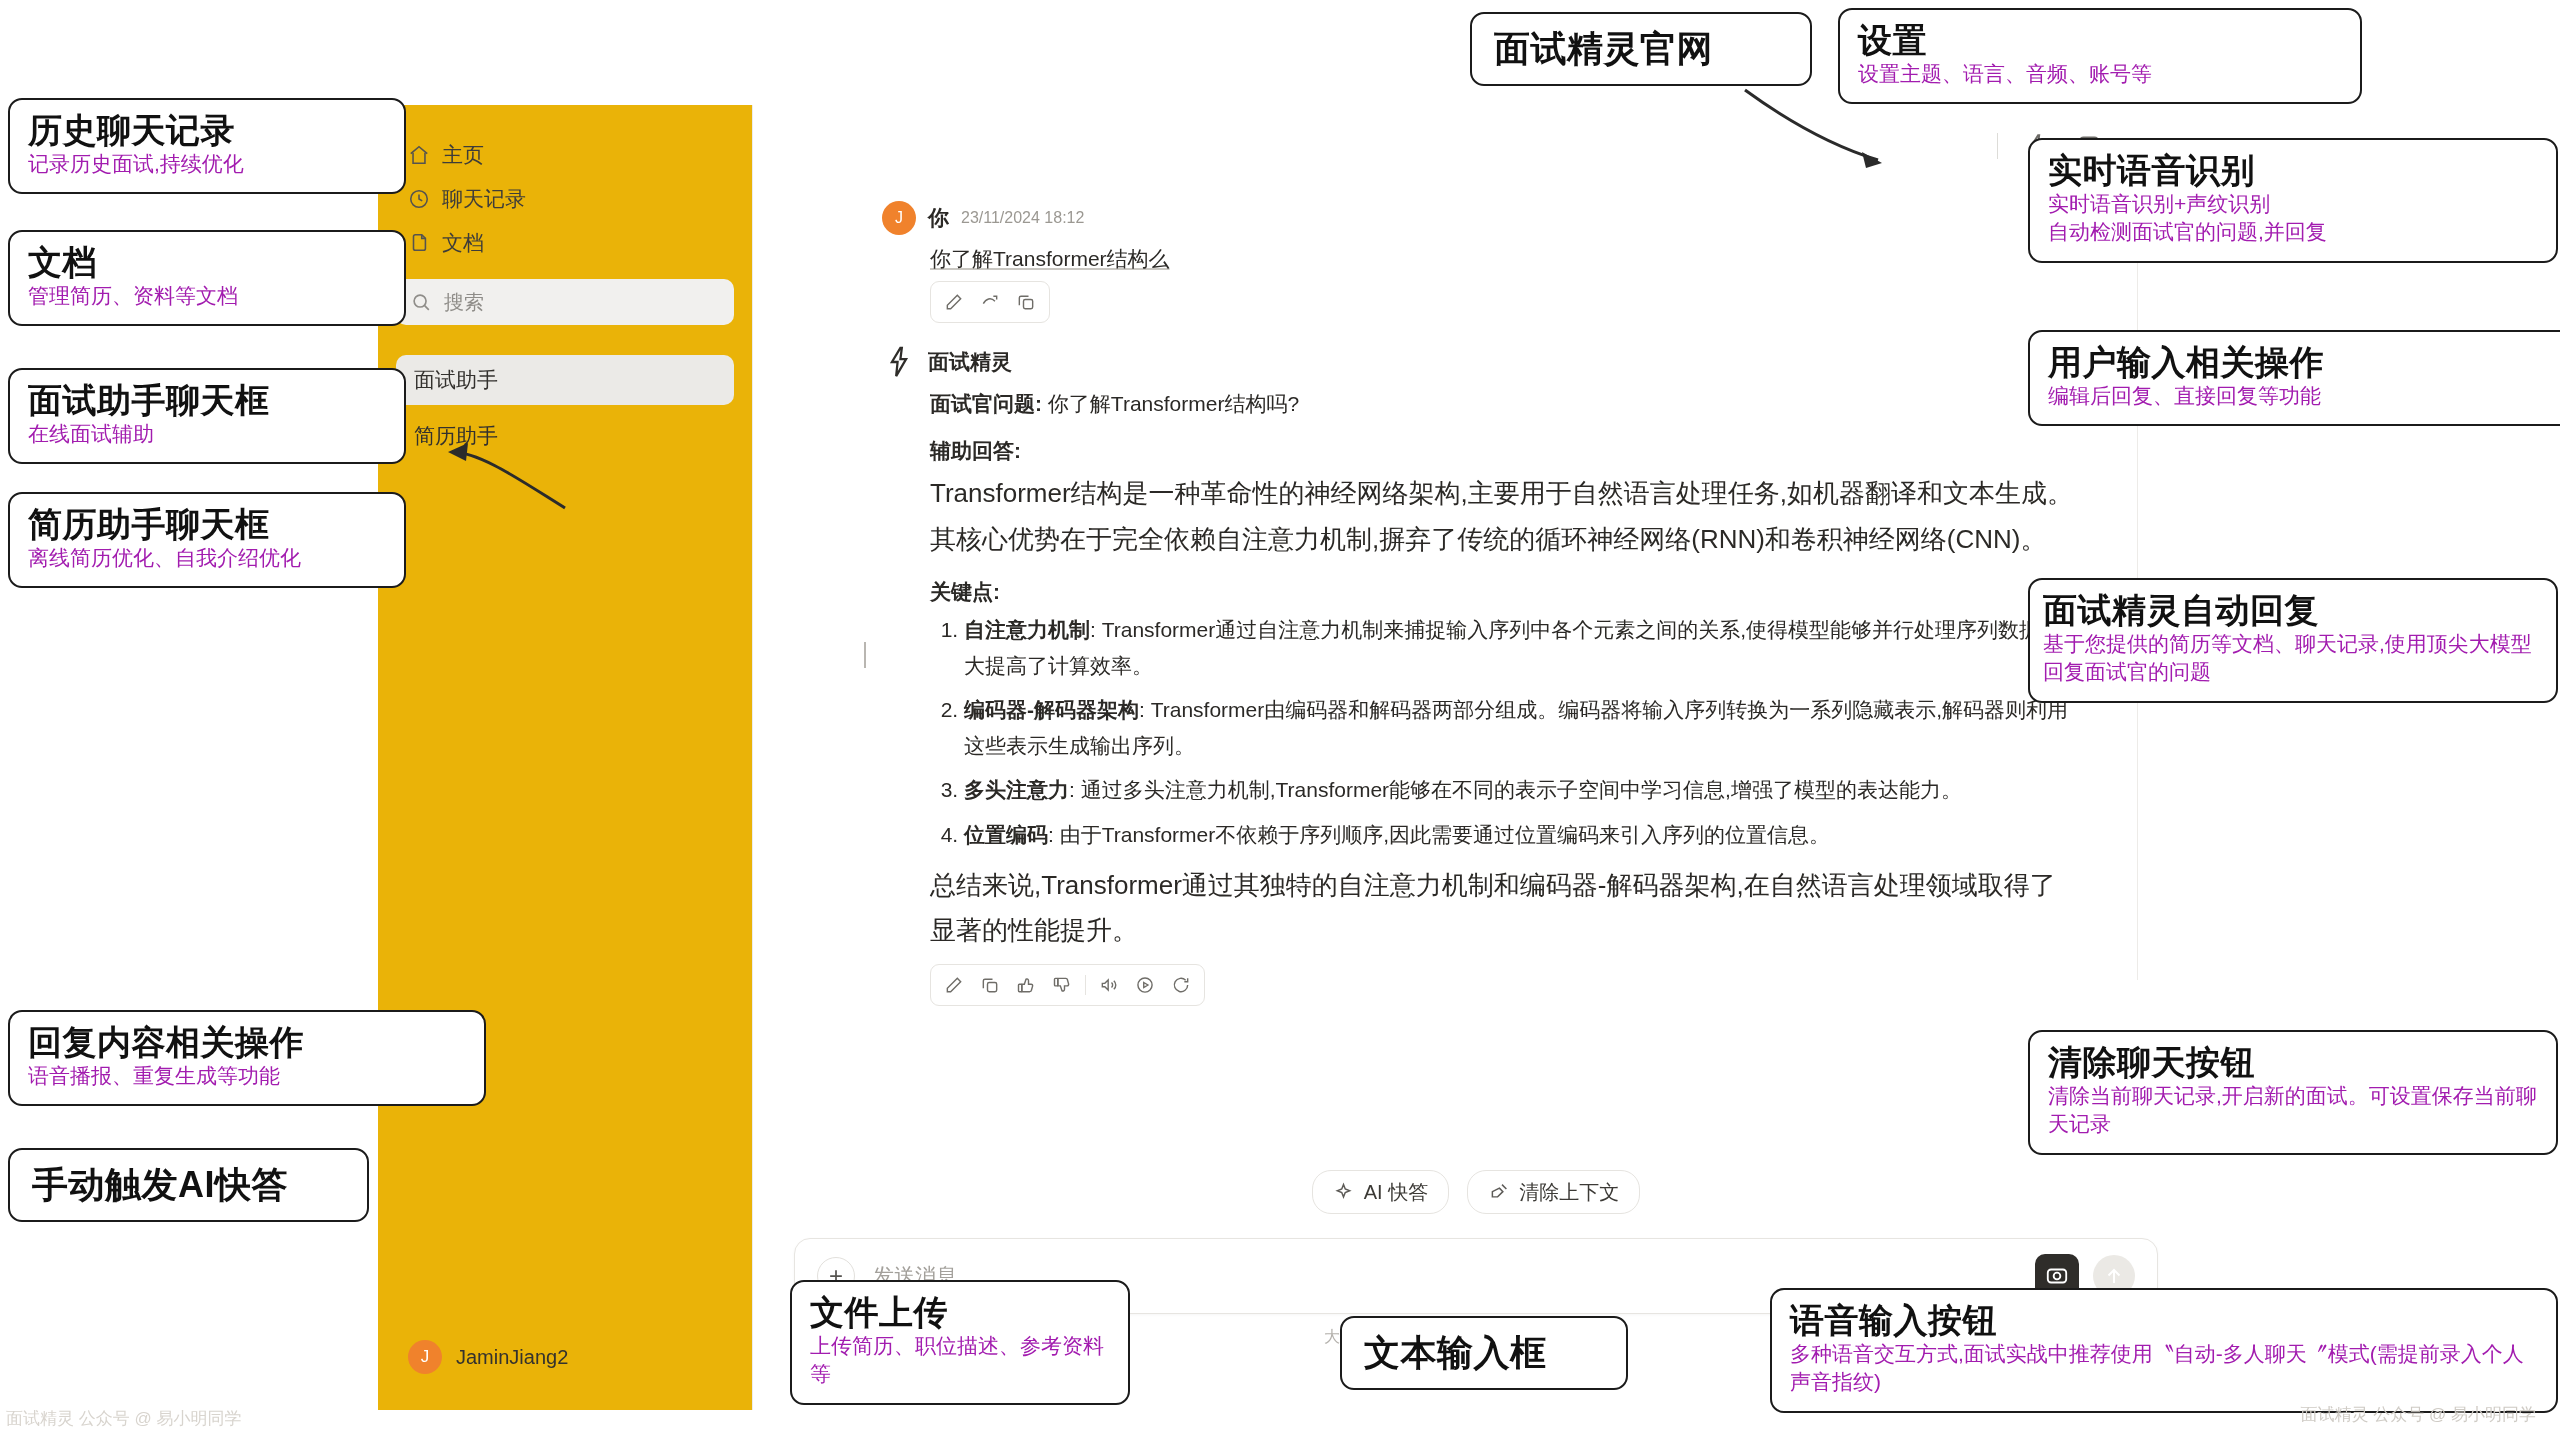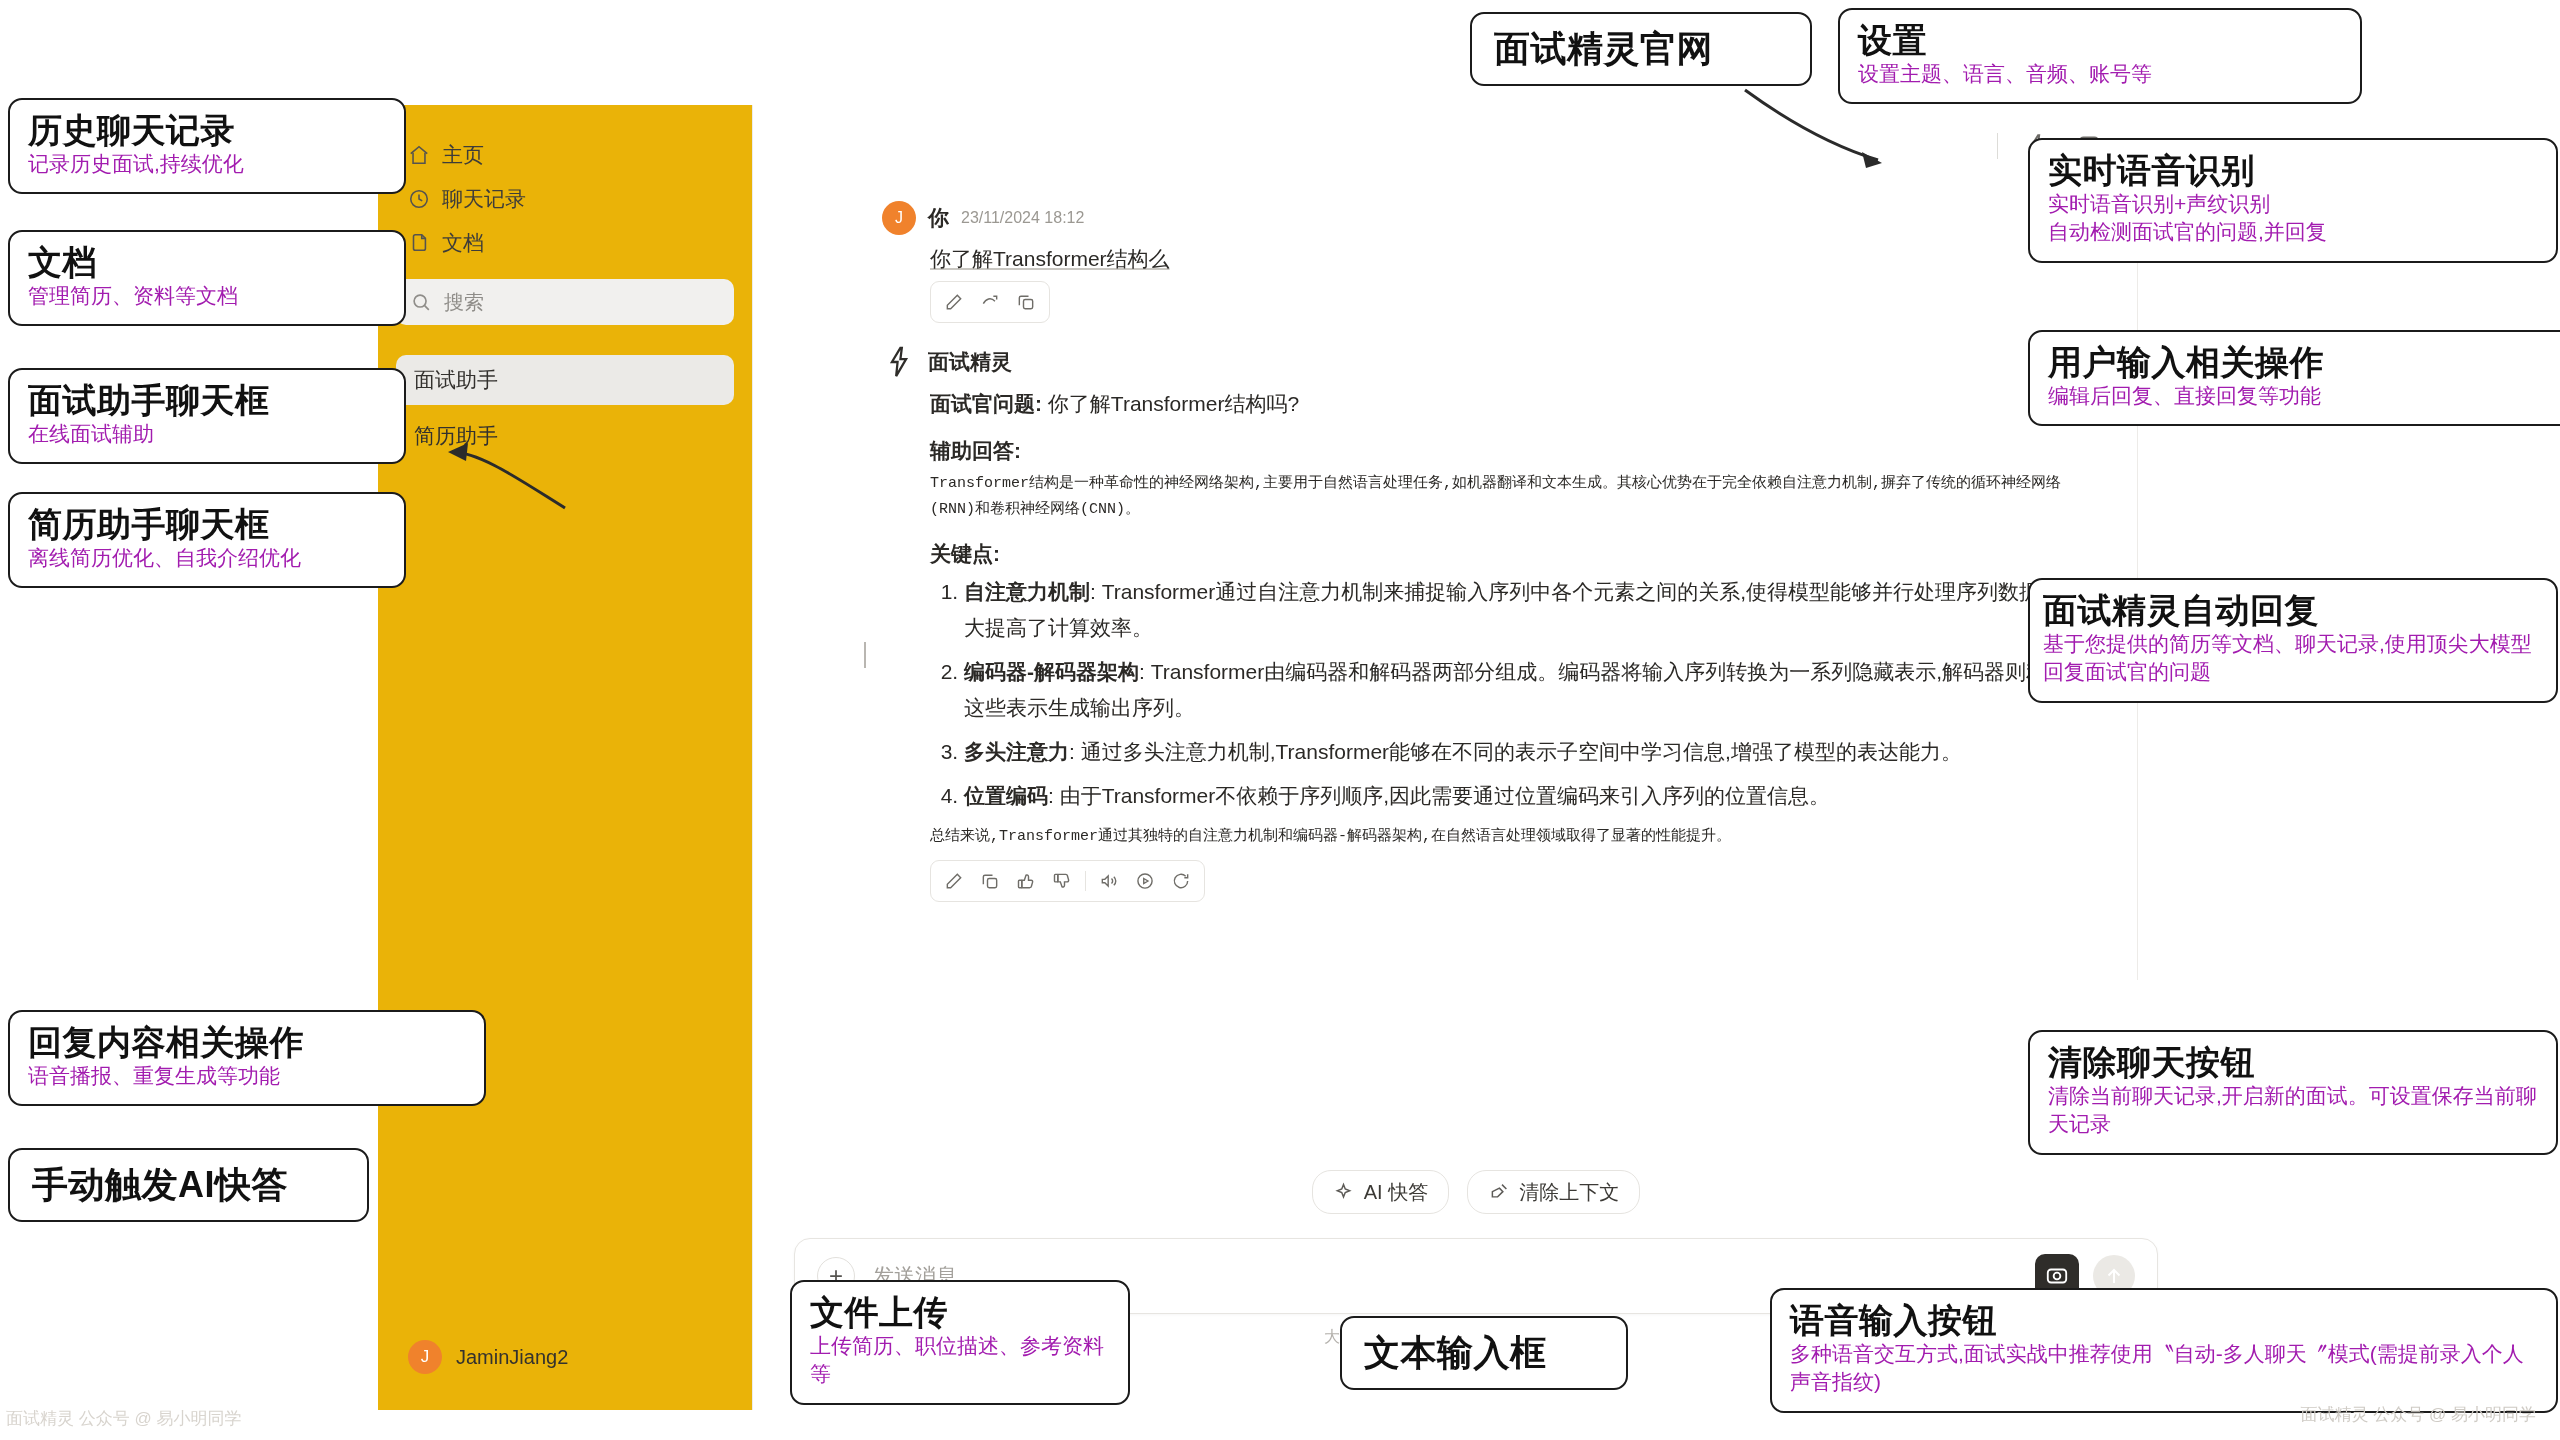--- a/index.html
+++ b/index.html
@@ -116,21 +116,21 @@
   .actionbar .ab {
     width:30px;height:30px;border-radius:6px;
     display:flex;align-items:center;justify-content:center;color:#6f6d68;
   }
   .actionbar .ab svg { width:20px;height:20px;display:block; }
   .sep { width:1px;height:20px;background:#e6e4e0;margin:0 2px; }
 
   .b-line { font-size:21px; color:#2b2926; line-height:1.62; }
   .b-line strong { font-weight:bold; }
   .b-h { font-weight:bold; font-size:21px; color:#2b2926; margin:16px 0 6px; }
-  .b-p { font-size:15px; color:#2b2926; line-height:1.75; margin:4px 0 10px;font-family:Liberation Mono, monospace; }
+  .b-p { font-size:26px; color:#2b2926; line-height:1.75; margin:4px 0 10px; }
   ol.pts { margin:6px 0 10px 0; padding-left:34px; }
   ol.pts li { font-size:21px; color:#2b2926; line-height:1.72; margin-bottom:8px; }
 
   
   #text-caret {
     position:absolute; left:110px; top:455px;
     width:2px; height:26px; background:#b9b6b1;
   }
 
   

